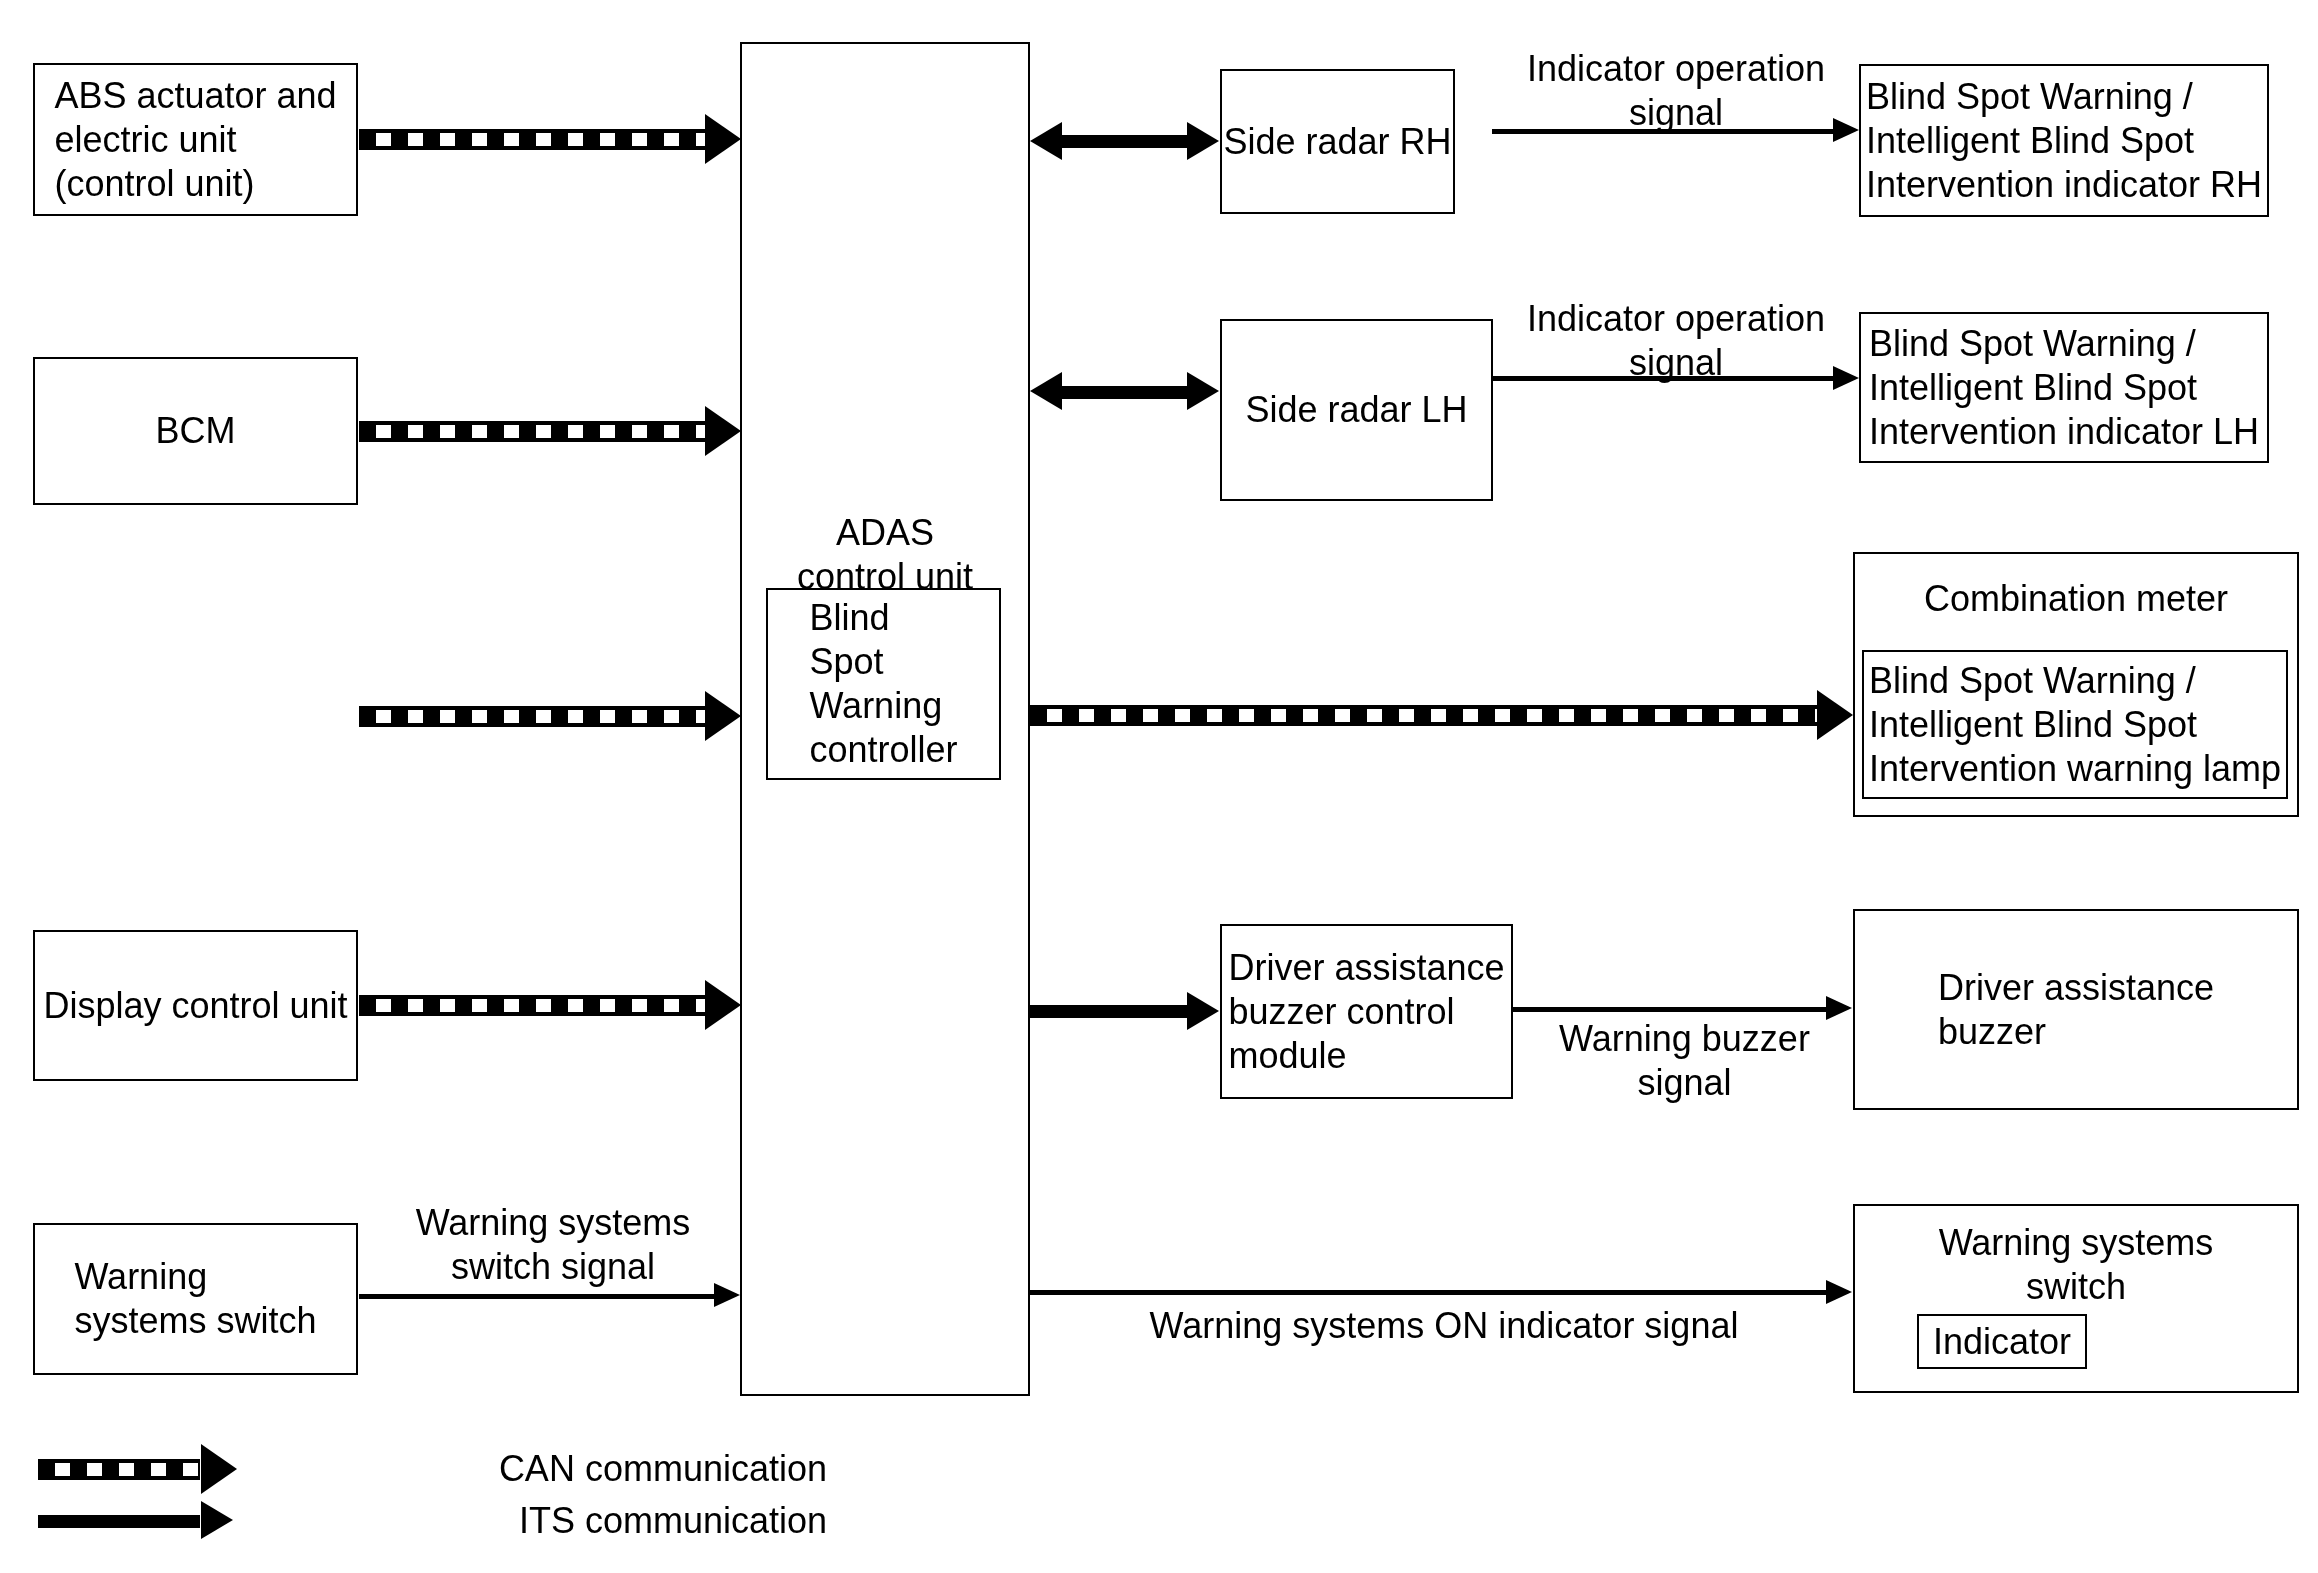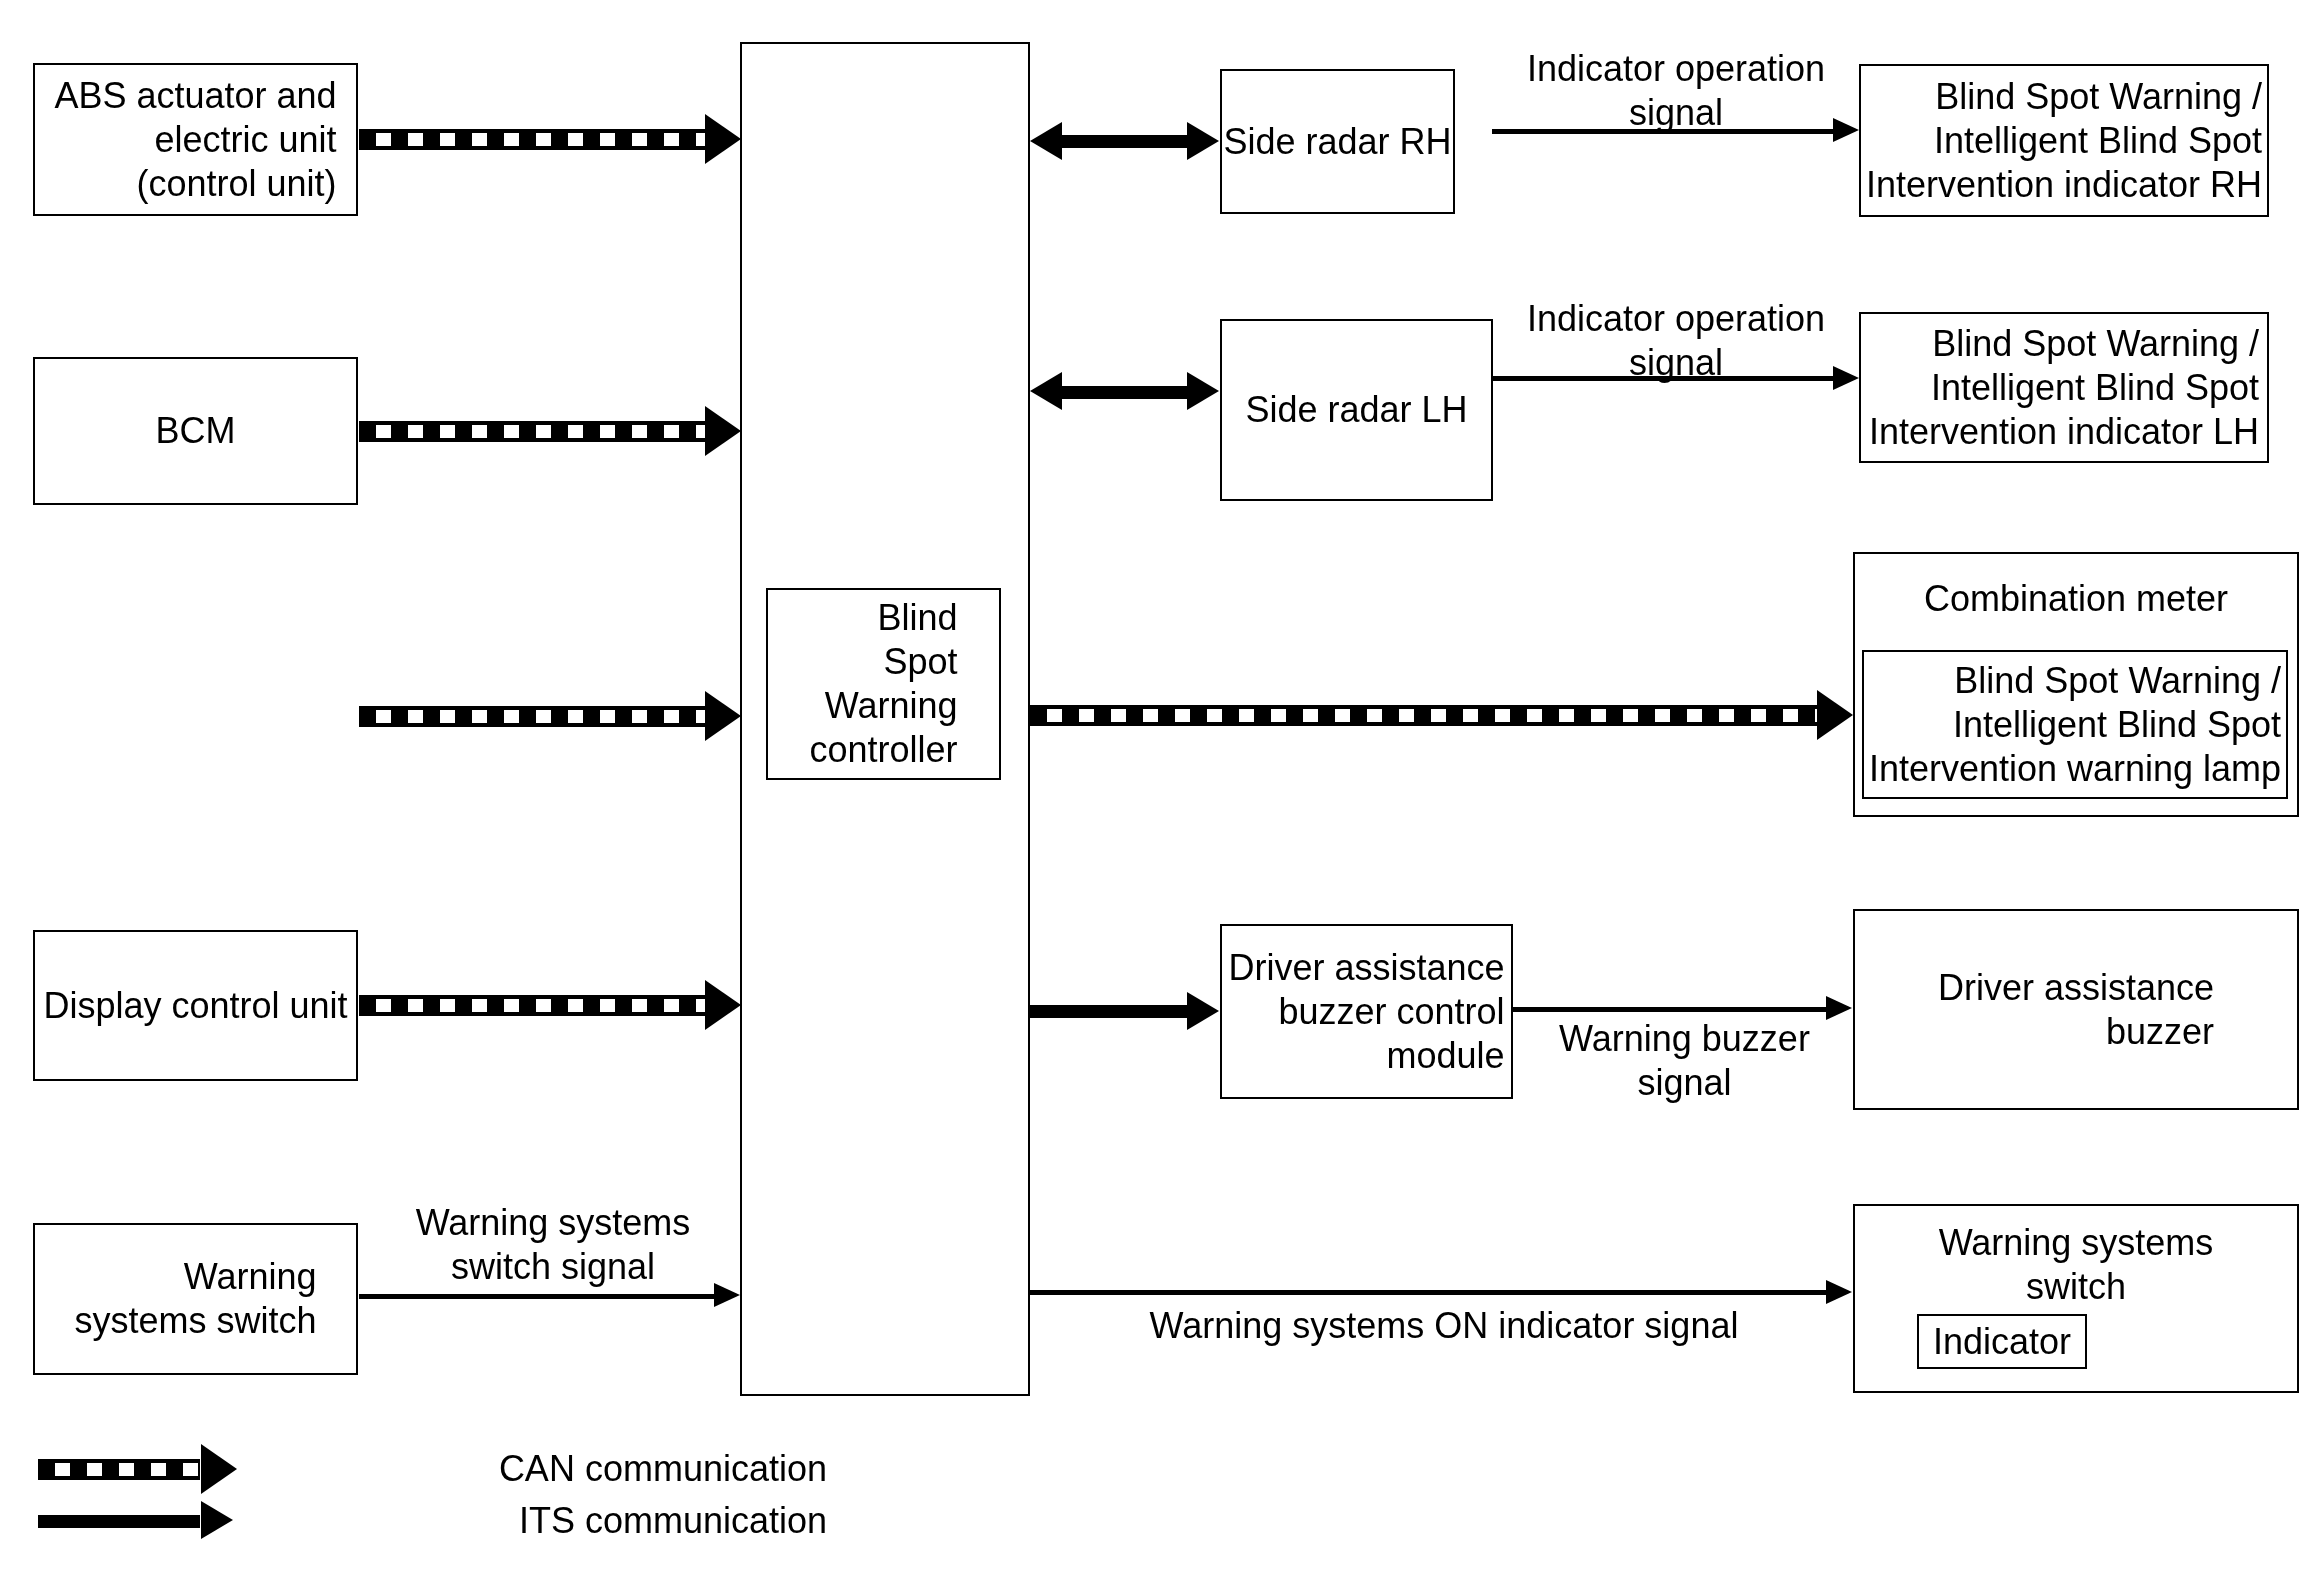--- a/index.html
+++ b/index.html
@@ -15,21 +15,21 @@
     overflow:hidden;
   }
   .box{
     position:absolute;
     background:#ffffff;
     border:2.9px solid #000000;
     box-sizing:border-box;
     display:flex;
     align-items:center;
     justify-content:center;
-    text-align:right;
+    text-align:left;
     white-space:pre-line;
   }
   .rect{ 
     position:absolute;
     background:#ffffff;
     border:2.9px solid #000000;
     box-sizing:border-box;
   }
   .lbl{
     position:absolute;
@@ -129,20 +129,22 @@
 
   <div class="box" id="b-abs">ABS actuator and
 electric unit
 (control unit)</div>
   <div class="box" id="b-bcm">BCM</div>
   <div class="box" id="b-dcu">Display control unit</div>
   <div class="box" id="b-wssl">Warning
 systems switch</div>
 
   <div class="rect" id="b-adas"></div>
+  <div class="lbl" id="t-adas">ADAS
+control unit</div>
   <div class="box" id="b-bsw">Blind
 Spot
 Warning
 controller</div>
 
   <div class="box" id="b-radar-rh">Side radar RH</div>
   <div class="box" id="b-radar-lh">Side radar LH</div>
   <div class="box" id="b-buzmod">Driver assistance
 buzzer control
 module</div>

